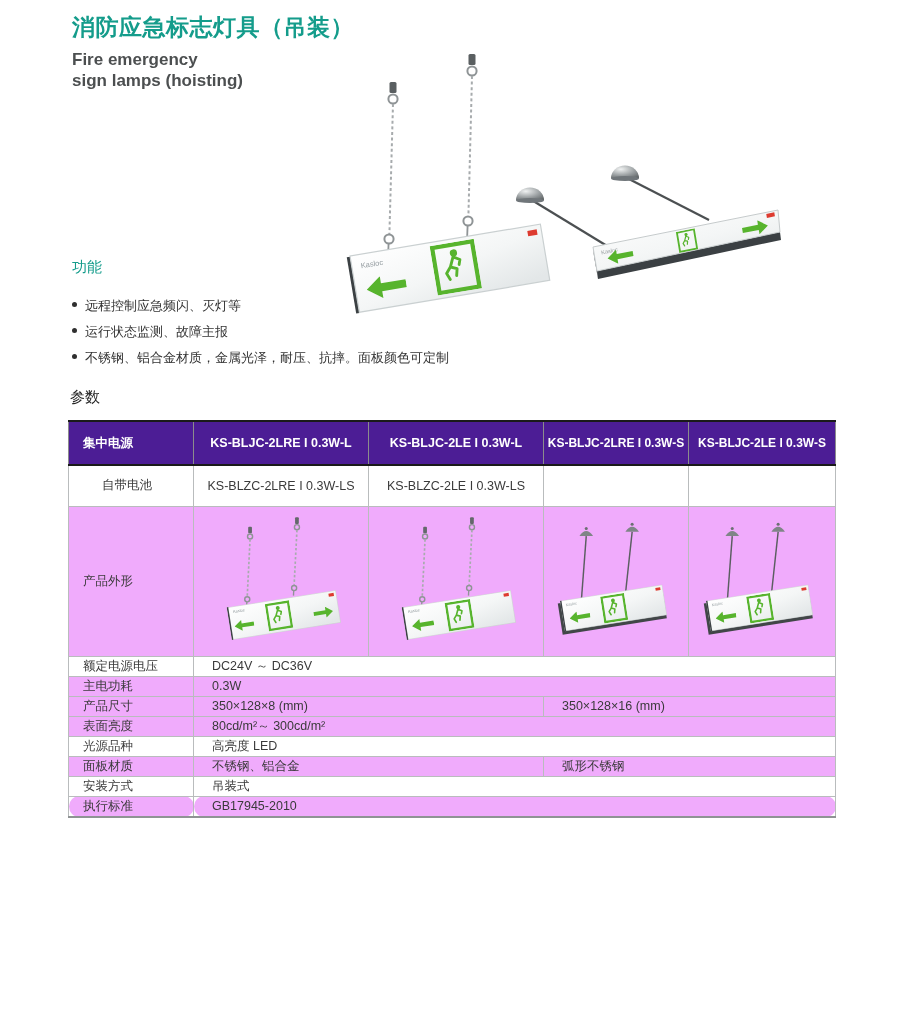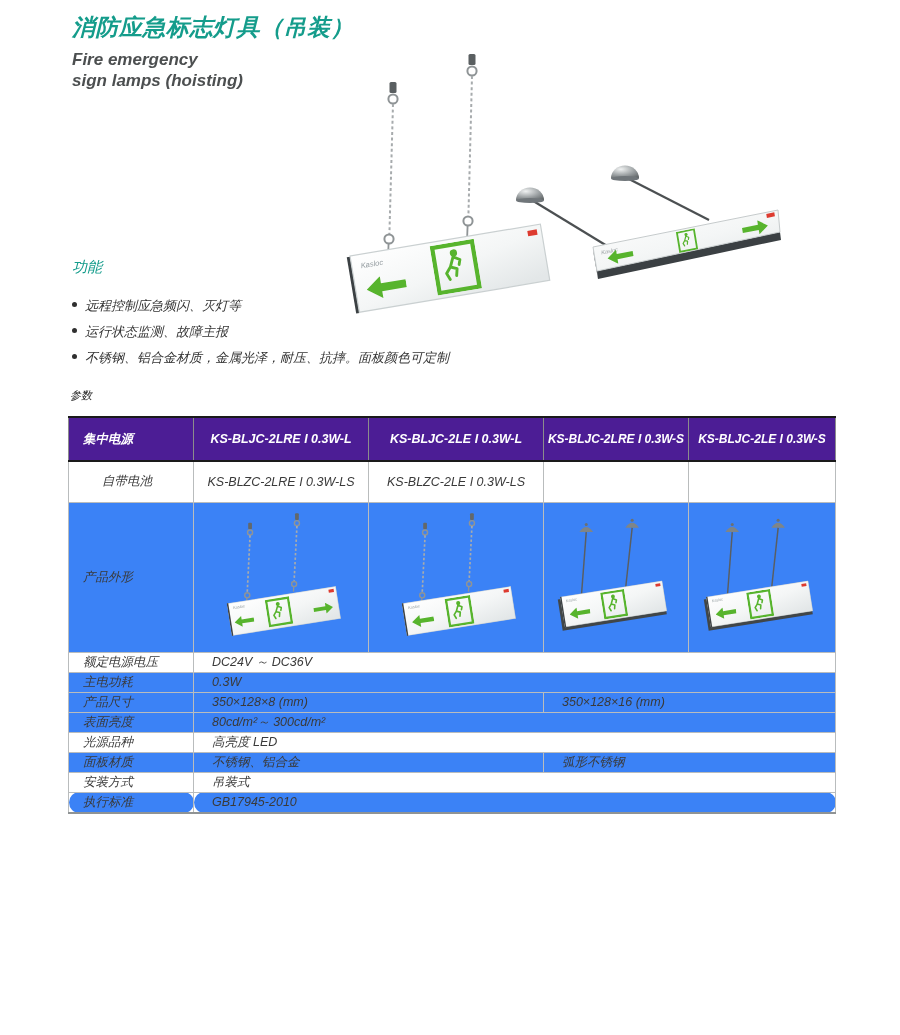--- a/index.html
+++ b/index.html
@@ -1,54 +1,54 @@
 <!DOCTYPE html>
 <html><head>
 <meta charset="utf-8">
 <style>
   html,body{margin:0;padding:0;background:#fff;}
   .page{
     position:relative;width:900px;height:1035px;background:#ffffff;overflow:hidden;
-    font-family:"Liberation Sans","DejaVu Sans",sans-serif;color:#3a3a3a;font-style:italic;
+    font-family:"Liberation Sans","DejaVu Sans",sans-serif;color:#3a3a3a;
   }
   
   .hdr{position:absolute;left:72px;top:12px;}
   .title-zh{font-size:23px;font-weight:bold;color:#149c8b;letter-spacing:.5px;margin:0 0 6px 0;}
   .title-en{font-size:17px;font-weight:bold;color:#4c4f50;line-height:21px;}
   
   .hero{position:absolute;left:330px;top:28px;width:500px;height:330px;}
   
   .features{position:absolute;left:72px;top:258px;width:420px;}
   .features h2{font-size:15px;font-weight:normal;color:#149c8b;margin:0 0 16px 0;}
   .features ul{list-style:none;margin:0;padding:0;}
   .features li{font-size:13px;color:#333;line-height:26px;white-space:nowrap;}
   .b-dot{display:inline-block;width:5px;height:5px;border-radius:50%;background:#2f2f2f;margin-right:8px;vertical-align:3px;}
   
   .params{position:absolute;left:68px;top:388px;width:767px;}
-  .params h2{font-size:11px;font-weight:normal;color:#222;margin:0 0 13px 2px;}
+  .params h2{font-size:15px;font-weight:normal;color:#222;margin:0 0 13px 2px;}
   table.spec{border-collapse:collapse;table-layout:fixed;width:767px;font-size:12.5px;}
   table.spec td{border:1px solid #b9bcbd;overflow:hidden;white-space:nowrap;}
   tr.head td{
     background:#4c1d95;color:#ffffff;font-weight:bold;height:40px;
     border-top:2px solid #1a1a1a;border-bottom:2px solid #1a1a1a;
     border-left:1px solid rgba(0,0,0,.45);border-right:1px solid rgba(0,0,0,.45);
     text-align:center;
   }
   tr.head td.lbl{text-align:left;}
   td.lbl{padding-left:14px;color:#3a3a3a;}
   td.val{padding-left:18px;color:#3a3a3a;}
   tr.r{height:19px;}
   tr.battery{height:41px;}
   tr.battery td{text-align:center;}
   tr.battery td.lbl{text-align:left;padding-left:33px;}
   tr.shape{height:150px;}
   tr.shape td{text-align:center;vertical-align:middle;}
   tr.shape td.lbl{text-align:left;}
   td.c34{font-size:12px;}
-  tr.gray td{background:#3b82f6;margin-left:28px;}
+  tr.gray td{background:#f0abfc;margin-left:28px;}
   tr.last td{border-bottom:2px solid #8f9394;border-radius:13px;}
   .mini{display:block;margin:3px auto 1px auto;height:140px;width:150px;}
   td.narrow .mini{width:136px;}
   text{font-family:"Liberation Sans","DejaVu Sans",sans-serif;}
 </style>
 </head>
 <body>
 
 <svg style="position:absolute;width:0;height:0" aria-hidden="true">
   <defs>

